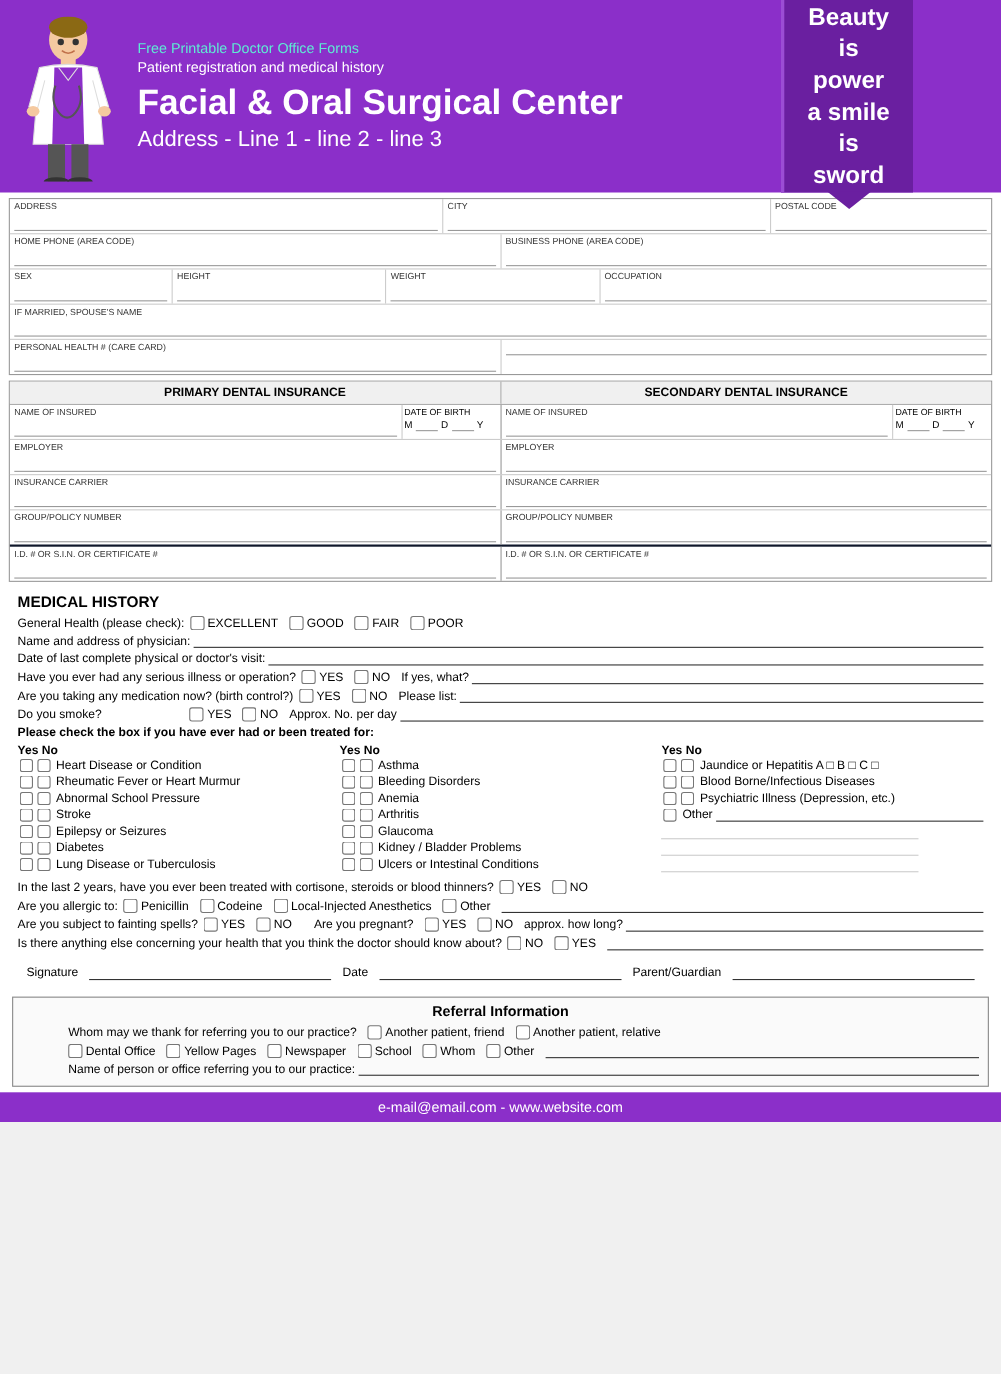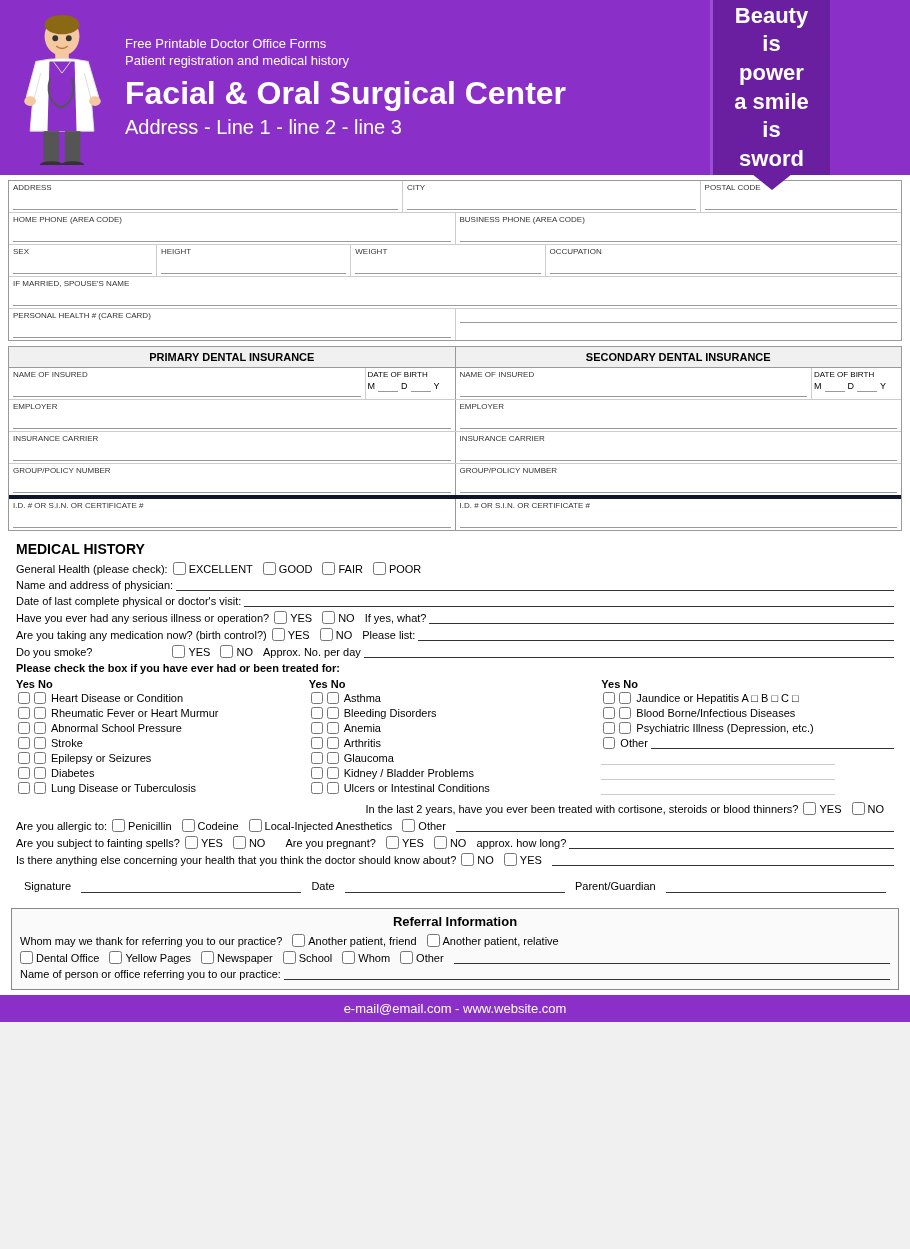--- a/index.html
+++ b/index.html
@@ -36,21 +36,21 @@
       justify-content: center;
     }
     .doctor-svg {
       width: 95px;
       height: 150px;
     }
     .header-text {
       flex: 1;
     }
     .free-printable {
-      color: #ffffff;
+      color: #5eead4;
       font-size: 13px;
       margin-bottom: 2px;
     }
     .patient-reg {
       color: white;
       font-size: 13px;
       margin-bottom: 8px;
     }
     .clinic-name {
       color: white;
@@ -177,20 +177,21 @@
       font-weight: bold;
       font-size: 13px;
       margin-bottom: 5px;
     }
     .ref-line {
       font-size: 11px;
       margin-bottom: 4px;
       display: flex;
       align-items: center;
       flex-wrap: wrap;
+      margin-left: 42px;
     }
 
     
     .footer {
       background: #8B2FC9;
       text-align: center;
       color: white;
       font-size: 13px;
       padding: 6px;
       margin-top: 5px;
@@ -412,21 +413,21 @@
         <div style="flex:1; padding:2px 4px; border-right:1px solid #999;">
           <span class="cell-label">INSURANCE CARRIER</span>
           <span class="cell-value">&nbsp;</span>
         </div>
         <div style="flex:1; padding:2px 4px;">
           <span class="cell-label">INSURANCE CARRIER</span>
           <span class="cell-value">&nbsp;</span>
         </div>
       </div>
 
-      <div style="display:flex; border-bottom:4px solid #0f172a;">
+      <div style="display:flex; border-bottom:2px solid #0f172a;">
         <div style="flex:1; padding:2px 4px; border-right:1px solid #999;">
           <span class="cell-label">GROUP/POLICY NUMBER</span>
           <span class="cell-value">&nbsp;</span>
         </div>
         <div style="flex:1; padding:2px 4px;">
           <span class="cell-label">GROUP/POLICY NUMBER</span>
           <span class="cell-value">&nbsp;</span>
         </div>
       </div>
 
@@ -625,21 +626,21 @@
             <input type="checkbox" style="">
             <span style="margin-left:3px; margin-right:3px;">Other</span>
             <span class="underline-long">&nbsp;</span>
           </div>
           <div style="border-bottom:1px solid #ccc; margin:2px 0; width:80%;">&nbsp;</div>
           <div style="border-bottom:1px solid #ccc; margin:2px 0; width:80%;">&nbsp;</div>
           <div style="border-bottom:1px solid #ccc; margin:2px 0; width:80%;">&nbsp;</div>
         </div>
       </div>
 
-      <div class="med-line" style="margin-top:5px;justify-content:flex-end;">
+      <div class="med-line" style="margin-top:5px;">
         <span style="flex:0 0 auto; margin-right:5px;">In the last 2 years, have you ever been treated with cortisone, steroids or blood thinners?</span>
         <span class="checkbox-group">
           <input type="checkbox" style="">
           <span>YES</span>
         </span>
         <span class="checkbox-group">
           <input type="checkbox" style="">
           <span>NO</span>
         </span>
       </div>

